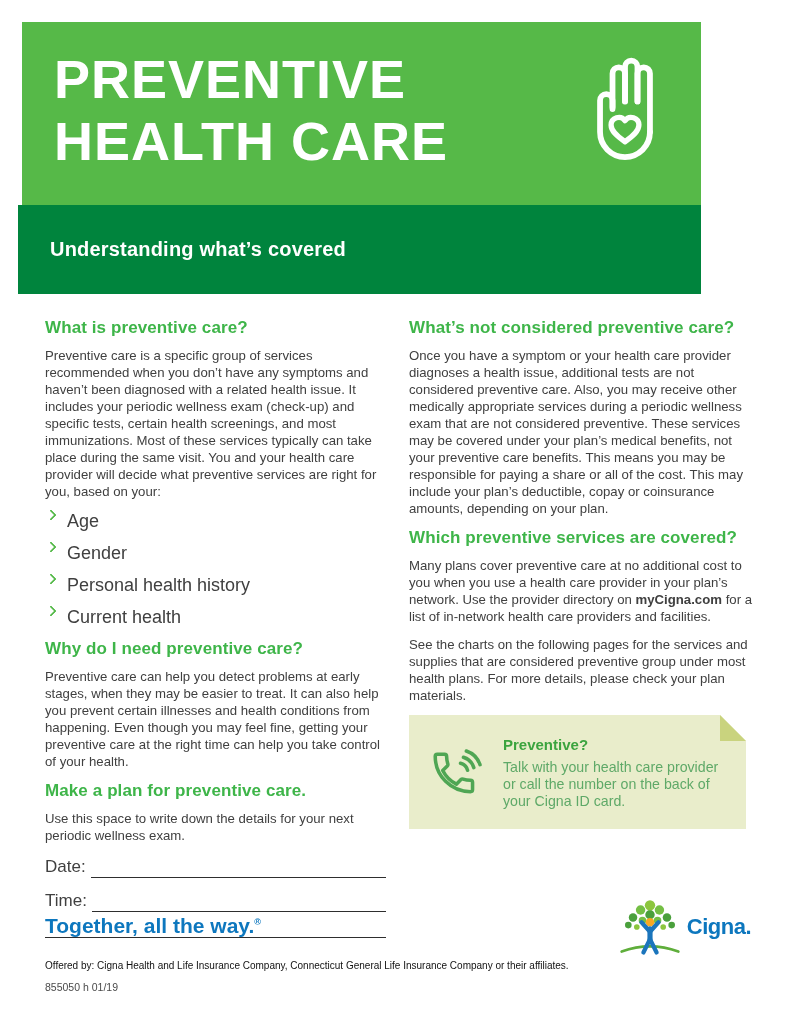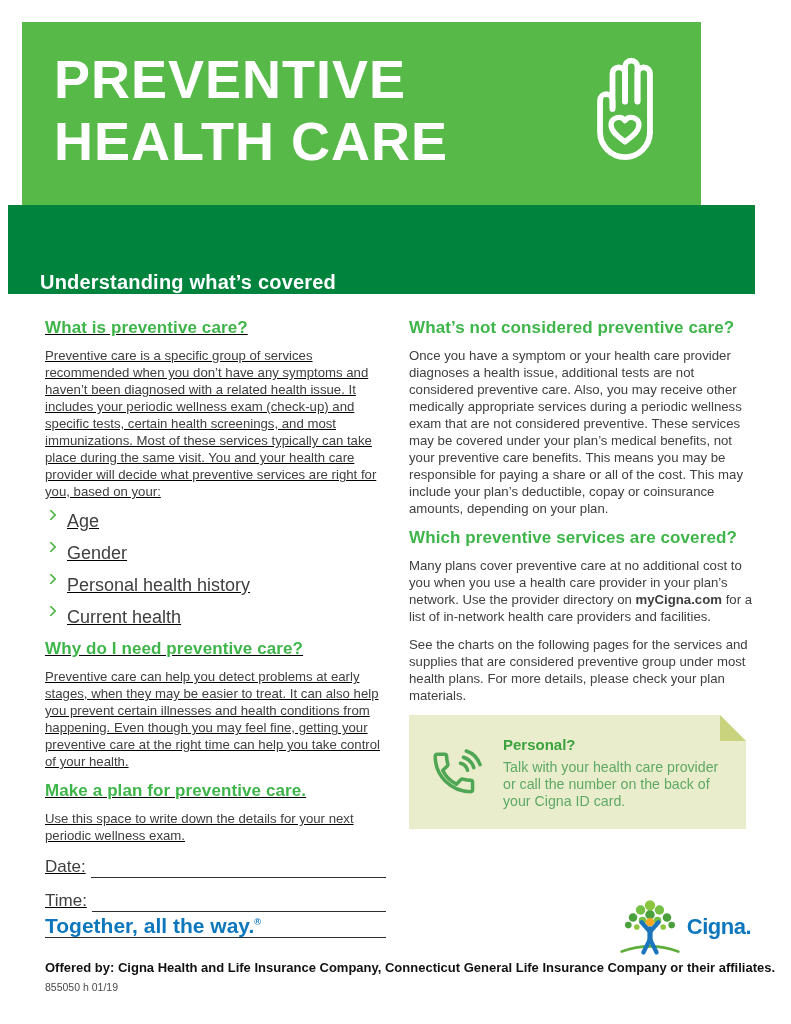--- a/index.html
+++ b/index.html
@@ -4,27 +4,27 @@
 <style>
   html,body{margin:0;padding:0;background:#ffffff;}
   .sheet{position:relative;width:791px;height:1024px;background:#ffffff;
          font-family:"Liberation Sans","DejaVu Sans",sans-serif;overflow:hidden;}
 
   
   .hero{position:absolute;left:22px;top:22px;width:679px;height:183px;background:#56B948;}
   .hero-title{position:absolute;left:32px;top:26px;color:#ffffff;font-weight:700;
               font-size:54px;line-height:62px;letter-spacing:1px;}
   .hand-icon{position:absolute;right:28px;top:30px;}
-  .band{position:absolute;left:8px;top:205px;width:747px;height:89px;background:#00843D;
-        display:flex;align-items:flex-end;}
+  .band{position:absolute;left:18px;top:205px;width:683px;height:89px;background:#00843D;
+        display:flex;align-items:center;}
   .band-title{color:#ffffff;font-weight:700;font-size:20px;padding-left:32px;letter-spacing:0.2px;}
 
   
   .col{position:absolute;top:318px;}
-  .col-left{left:45px;width:341px;text-decoration:underline;}
+  .col-left{left:45px;width:341px;}
   .col-right{left:409px;width:347px;}
   h3.sec{color:#3EB549;font-size:17px;font-weight:700;margin:0 0 9px 0;letter-spacing:0.1px;}
   .mt1{margin-top:15px;} .mt2{margin-top:17px;}
   p.body{color:#404040;font-size:13.2px;line-height:17px;margin:0 0 11px 0;}
 
   
   ul.blist{list-style:none;margin:2px 0 4px 0;padding:0;}
   ul.blist li{display:flex;align-items:flex-start;color:#404040;font-size:18px;margin:0 0 11px 0;}
   .chev{flex:none;width:6px;height:6px;border-top:2.6px solid #54B948;border-right:2.6px solid #54B948;
         transform:rotate(45deg);margin:0 12px 0 2px;border-radius:1px;}
@@ -44,21 +44,21 @@
               clip-path:polygon(0 0,100% 100%,0 100%);}
   .qicon{flex:none;}
   .qtext .qh{color:#3BA43F;font-weight:700;font-size:15px;margin:0 0 6px 0;}
   .qtext .qb{color:#5FA968;font-size:14.2px;line-height:17px;margin:0;}
 
   
   .tagline{position:absolute;left:45px;top:914px;color:#0D77BE;font-weight:700;font-size:21px;}
   .tagline sup{font-size:9px;}
   .logo{position:absolute;right:40px;top:897px;display:flex;align-items:center;}
   .logo-word{color:#0D77BE;font-weight:700;font-size:22px;letter-spacing:-0.5px;margin-left:4px;}
-  .offered{position:absolute;left:45px;top:960px;color:#111111;font-weight:700;font-size:13px;}
+  .offered{position:absolute;left:45px;top:960px;color:#111111;font-weight:400;font-size:10px;}
   .formno{position:absolute;left:45px;top:981px;color:#4a4a4a;font-size:10.5px;}
 </style>
 </head>
 <body>
 
 <div class="sheet">
 
   <div class="hero">
     <div class="hero-title">
       <div>PREVENTIVE</div>
@@ -135,21 +135,21 @@
       <span class="fold"></span>
       <svg class="qicon" width="56" height="52" viewBox="0 0 27 24">
         <g fill="none" stroke="#4FA654" stroke-width="1.7" stroke-linecap="round" stroke-linejoin="round">
           <path d="M6.62 10.79a15.1 15.1 0 0 0 6.59 6.59l2.2-2.2a1 1 0 0 1 1.02-.24c1.12.37 2.33.57 3.57.57a1 1 0 0 1 1 1V20a1 1 0 0 1-1 1C10.61 21 3 13.39 3 4a1 1 0 0 1 1-1h3.5a1 1 0 0 1 1 1c0 1.25.2 2.45.57 3.57a1 1 0 0 1-.25 1.02l-2.2 2.2z"></path>
           <path d="M15.2 7.3a4.6 4.6 0 0 1 3.4 3.4"></path>
           <path d="M16.6 4.4a7.6 7.6 0 0 1 5 5"></path>
           <path d="M18 1.4a10.6 10.6 0 0 1 6.6 6.6"></path>
         </g>
       </svg>
       <div class="qtext">
-        <p class="qh">Personal?</p>
+        <p class="qh">Preventive?</p>
         <p class="qb">Talk with your health care provider or call the number on the back of your Cigna ID card.</p>
       </div>
     </div>
   </div>
 
   <div class="tagline">
     <span>Together, all the way.</span><sup>®</sup>
   </div>
 
   <div class="logo">

